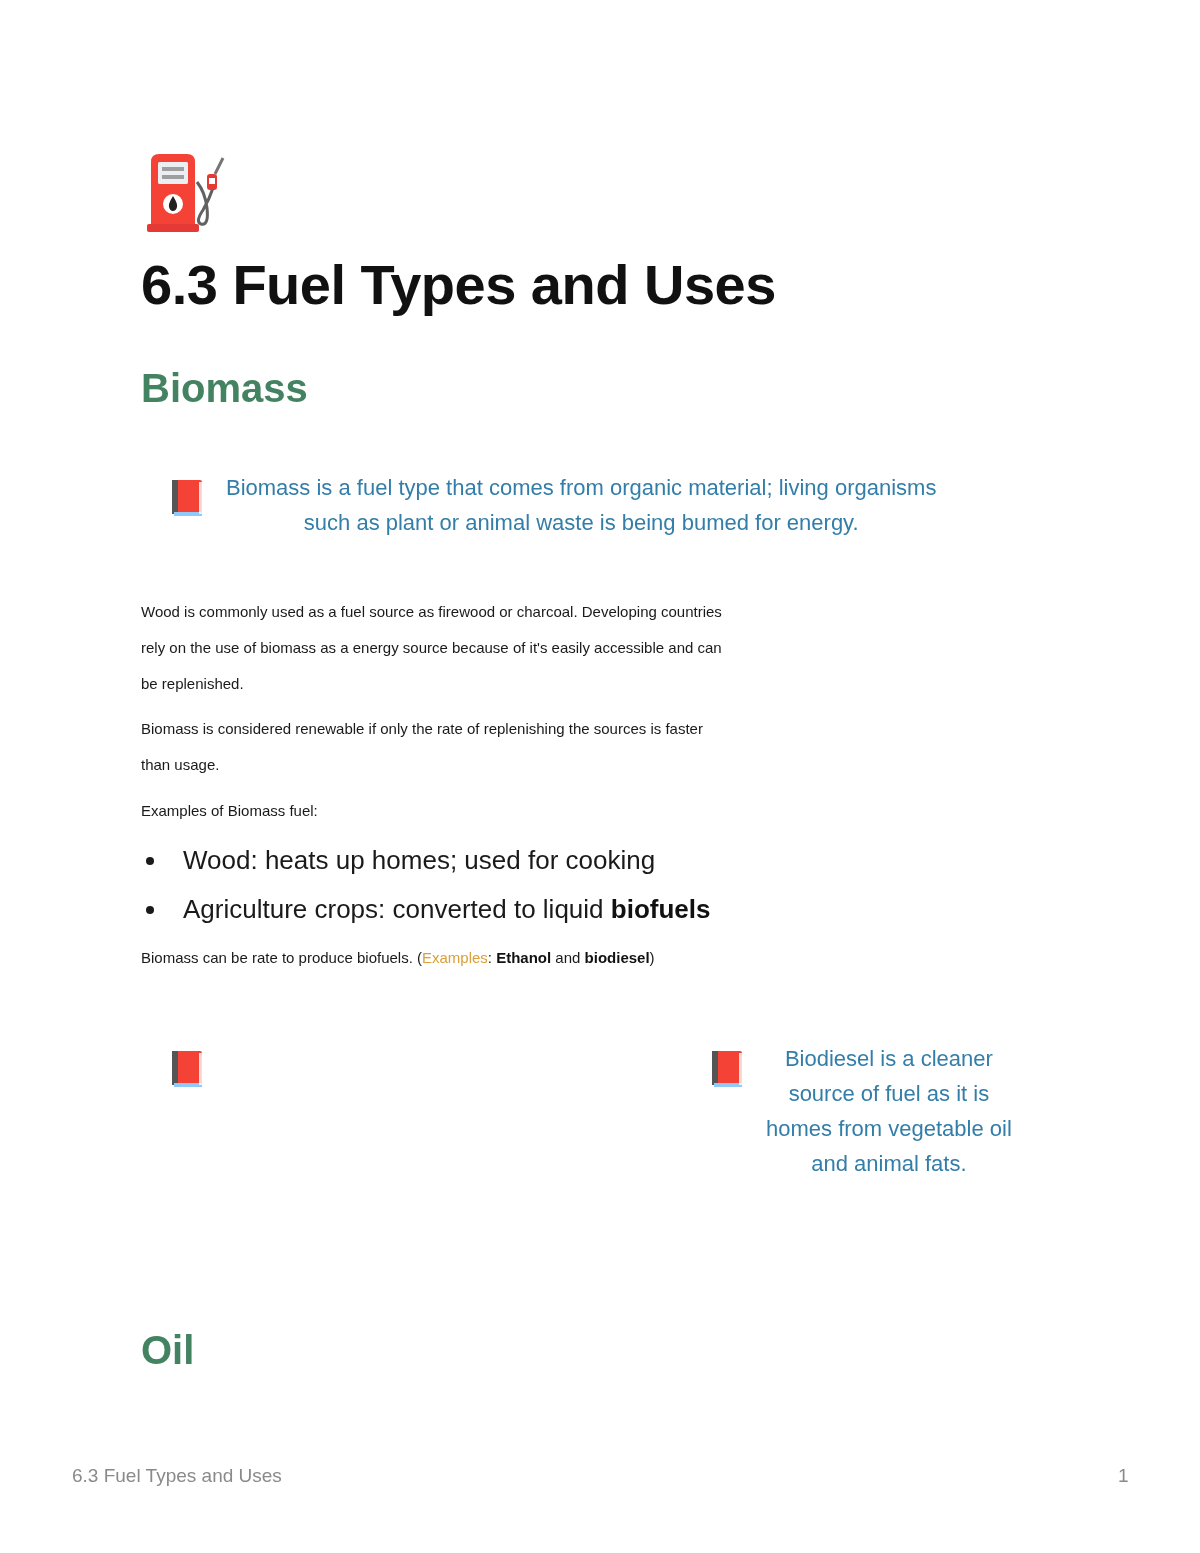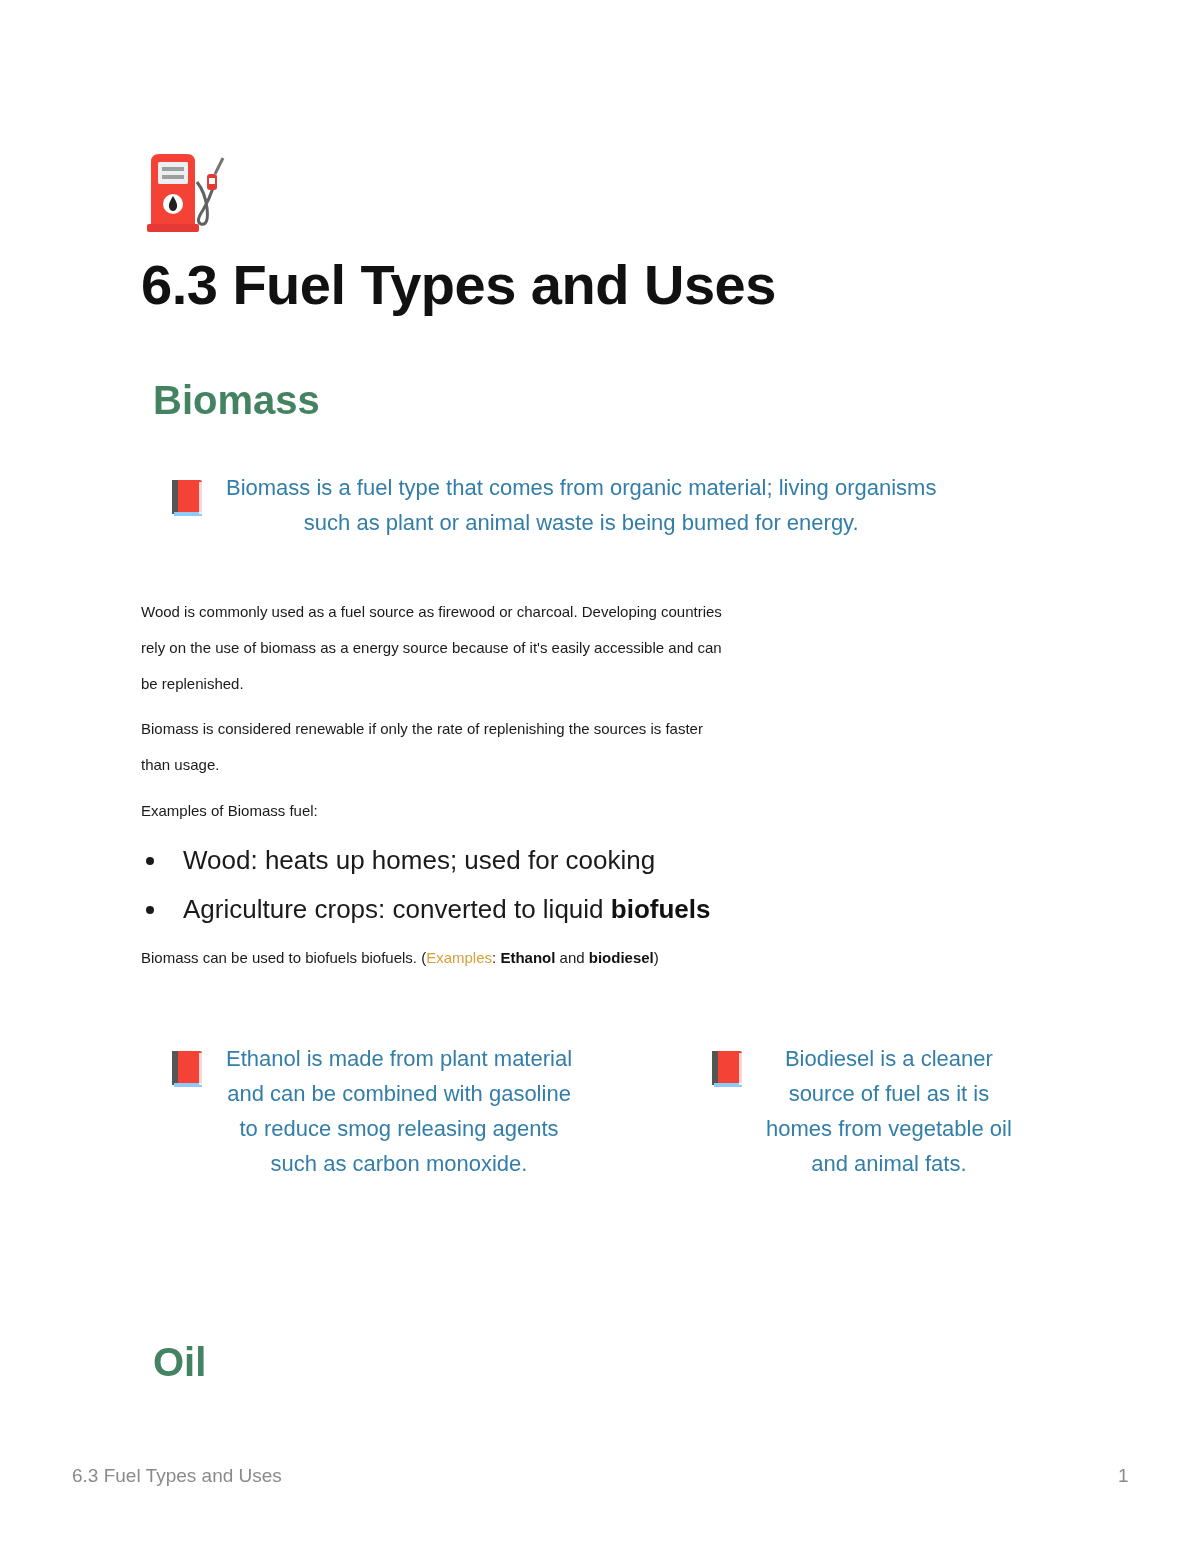--- a/index.html
+++ b/index.html
@@ -29,21 +29,21 @@
       margin: 0;
       font-size: 56px;
       font-weight: bold;
       color: #111111;
       letter-spacing: -0.5px;
       white-space: nowrap;
     }
     .section-heading {
       position: absolute;
       left: 141px;
-      margin: 12px;
+      margin: 0;
       font-size: 40px;
       font-weight: bold;
       color: #448361;
     }
     .callout {
       position: absolute;
       display: flex;
       align-items: flex-start;
       text-align: center;
     }
@@ -173,37 +173,31 @@
   <li>
     <span class="dot"></span>
     <span>Wood: heats up homes; used for cooking</span>
   </li>
   <li>
     <span class="dot"></span>
     <span>Agriculture crops: converted to liquid </span><b>biofuels</b>
   </li>
 </ul>
 
-<p class="para" style="top:940px;"><span>Biomass can be used to biofuels biofuels. (</span><span class="orange">Examples</span><span>: </span><b>Ethanol</b><span> and </span><b>biodiesel</b><span>)</span></p>
+<p class="para" style="top:940px;"><span>Biomass can be rate to produce biofuels. (</span><span class="orange">Examples</span><span>: </span><b>Ethanol</b><span> and </span><b>biodiesel</b><span>)</span></p>
 
 <div class="callout" style="left:170px; top:1041px;">
   <span class="book">
     <svg width="34" height="40" viewBox="0 0 34 40">
       <rect x="2" y="2" width="30" height="34" rx="2" fill="#f44336"></rect>
       <rect x="2" y="2" width="6" height="34" fill="#555555"></rect>
       <rect x="4" y="34" width="28" height="4" fill="#90caf9"></rect>
       <rect x="29" y="4" width="3" height="32" fill="#ffffff" opacity="0.8"></rect>
     </svg>
   </span>
-  <p class="callout-text">
-    <span>Ethanol is made from plant material</span><br>
-    <span>and can be combined with gasoline</span><br>
-    <span>to reduce smog releasing agents</span><br>
-    <span>such as carbon monoxide.</span>
-  </p>
 </div>
 
 <div class="callout" style="left:710px; top:1041px;">
   <span class="book">
     <svg width="34" height="40" viewBox="0 0 34 40">
       <rect x="2" y="2" width="30" height="34" rx="2" fill="#f44336"></rect>
       <rect x="2" y="2" width="6" height="34" fill="#555555"></rect>
       <rect x="4" y="34" width="28" height="4" fill="#90caf9"></rect>
       <rect x="29" y="4" width="3" height="32" fill="#ffffff" opacity="0.8"></rect>
     </svg>

